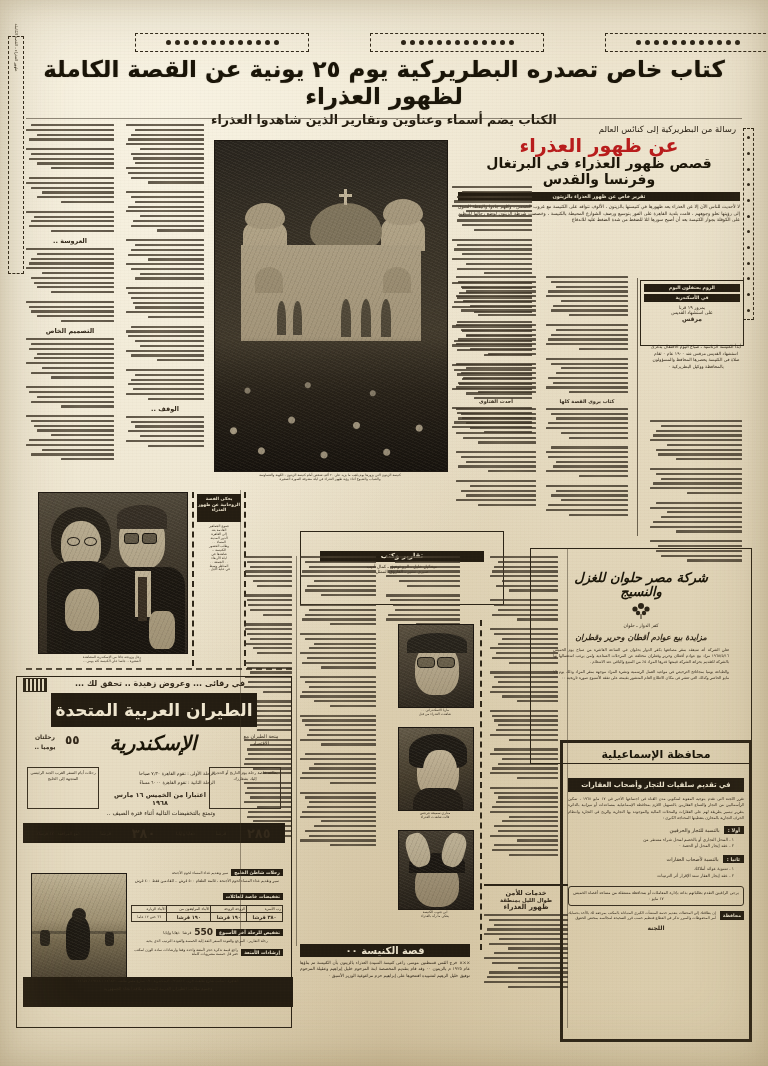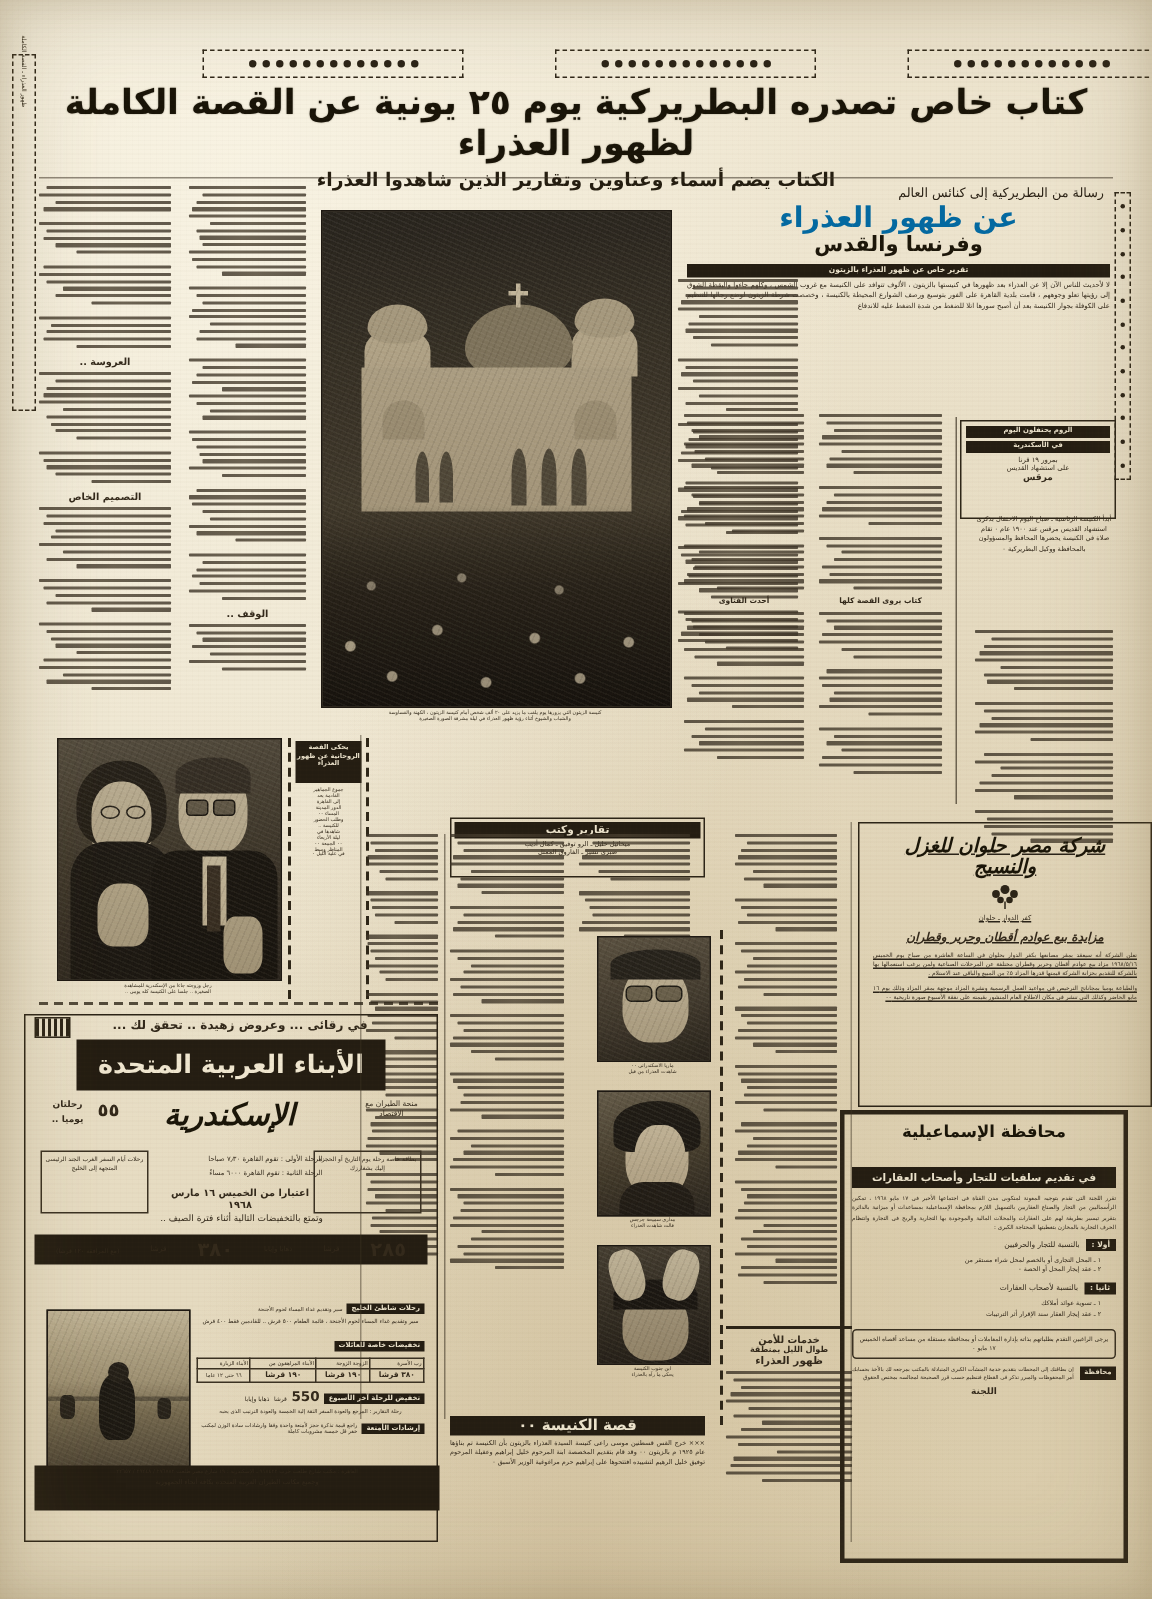--- a/index.html
+++ b/index.html
@@ -175,21 +175,22 @@
 
   <div class="masthead" style="top:56px;">
     <div class="mast-line1 ar" style="font-size:23px;line-height:1.18;padding:0 26px;font-weight:bold;">كتاب خاص تصدره البطريركية يوم ٢٥ يونية عن القصة الكاملة لظهور العذراء</div>
     <div class="mast-line2 ar" style="font-size:12.5px;line-height:1.3;padding:2px 60px 0;font-weight:bold;">الكتاب يضم أسماء وعناوين وتقارير الذين شاهدوا العذراء</div>
   </div>
 
   <div style="position:absolute;left:26px;right:26px;top:118px;height:1px;background:#3b3224;opacity:.55;"></div>
 
   <div style="position:absolute;right:28px;top:124px;width:282px;">
     <div class="ar" style="font-size:8.5px;text-align:right;color:#2b2216;padding-right:4px;">رسالة من البطريركية إلى كنائس العالم</div>
-    <div class="ar" style="font-size:19px;font-weight:bold;text-align:center;line-height:1.12;margin-top:1px;color:#0369a1;">عن ظهور العذراء</div>
+    <div class="ar" style="font-size:19px;font-weight:bold;text-align:center;line-height:1.12;margin-top:1px;color:#b91c1c;">عن ظهور العذراء</div>
+    <div class="ar" style="font-size:14px;font-weight:bold;text-align:center;line-height:1.14;color:#1c1609;">قصص ظهور العذراء في البرتغال</div>
     <div class="ar" style="font-size:14px;font-weight:bold;text-align:center;line-height:1.14;color:#1c1609;">وفرنسا والقدس</div>
 
     <div class="blackbar" style="margin-top:4px;height:9px;line-height:9px;font-size:5px;">تقرير خاص عن ظهور العذراء بالزيتون</div>
 
     <div class="ar" style="font-size:4.6px;line-height:1.45;margin-top:3px;text-align:justify;">لا لأحديث للناس الآن إلا عن العذراء بعد ظهورها في كنيستها بالزيتون ، الألوف تتوافد على الكنيسة مع غروب الشمس ، وكلهم جاءوا واليقظة الشوق إلى رؤيتها تعلو وجوههم ، قامت بلدية القاهرة على الفور بتوسيع ورصف الشوارع المحيطة بالكنيسة ، وخصصت شرطة الزيتون لوضع رجالها للتنظيم على الكوفلة بجوار الكنيسة بعد أن أصبح سورها اتلا للضغط من شدة الضغط عليه للاندفاع</div>
   </div>
 
   <div style="position:absolute;right:14px;top:128px;width:9px;height:190px;border:1.3px dashed #2e2618;">
     <div style="position:absolute;inset:1px;display:flex;flex-direction:column;align-items:center;justify-content:space-around;">
       <i style="width:3px;height:3px;border-radius:50%;background:#2a2216;display:block"></i>
@@ -615,21 +616,21 @@
       <div>وطلب الحضور</div>
       <div>للكنيسة ..</div>
       <div>شاهدها في</div>
       <div>ليلة الأربعاء</div>
       <div>٠٠ الجمعة ٠٠</div>
       <div>المناظر وسط</div>
       <div>في علية الليل ٠</div>
     </div>
   </div>
 
-  <div class="box" style="position:absolute;left:300px;top:545px;width:164px;height:34px;padding:2px;">
+  <div class="box" style="position:absolute;left:300px;top:531px;width:164px;height:34px;padding:19px;">
     <div class="blackbar" style="height:11px;line-height:11px;font-size:7px;">تقارير وكتب</div>
     <div class="ar" style="font-size:4.4px;text-align:center;margin-top:2px;">ميخائيل خليل ـ الرو توفيق ـ كمال أديب</div>
     <div class="ar" style="font-size:4.4px;text-align:center;">صبرى نشير ـ الفاروق الممثل</div>
   </div>
 
   <div style="position:absolute;left:300px;top:556px;width:76px;" class="ink">
     <div class="ln s1"></div>
       <div class="ln s2"></div>
       <div class="ln s3"></div>
       <div class="ln s4"></div>
@@ -912,21 +913,21 @@
     <div class="ar" style="font-size:4.3px;line-height:1.5;margin-top:3px;text-align:justify;">××× خرج القس قسطنين موسى راعى كنيسة السيدة العذراء بالزيتون بأن الكنيسة تم بناؤها عام ١٩٢٥ م بالزيتون ٠٠ وقد قام بتقديم المخصصة ابنة المرحوم خليل إبراهيم وعقيلة المرحوم توفيق خليل الرهيم لتشييده افتتحوها على إبراهيم حرم مراغوغية الوزير الأسبق ٠</div>
   </div>
 
   <div class="box" style="position:absolute;left:16px;top:676px;width:274px;height:350px;padding:0;">
 
     <div class="ar" style="position:absolute;right:46px;top:2px;font-size:8px;font-weight:bold;">في رقائى ... وعروض زهيدة .. تحقق لك ...</div>
     <div style="position:absolute;left:6px;top:1px;width:22px;height:12px;border:1.5px solid #2c2417;
                 background:repeating-linear-gradient(90deg,#2c2417 0 2px,transparent 2px 4px);"></div>
 
     <div class="adband" style="position:absolute;left:34px;top:16px;width:206px;height:34px;
-                display:flex;align-items:center;justify-content:center;font-size:17px;font-weight:bold;">الأبناء العربية المتحدة</div>
+                display:flex;align-items:center;justify-content:center;font-size:17px;font-weight:bold;">الطيران العربية المتحدة</div>
 
     <div class="ar handwrite" style="position:absolute;left:46px;top:54px;width:180px;text-align:center;
                 font-size:20px;font-weight:bold;color:#1a1508;">الإسكندرية</div>
 
     <div class="ar" style="position:absolute;right:8px;top:56px;width:44px;font-size:5px;text-align:center;line-height:1.3">منحة الطيران مع الاقتصاد</div>
     <div class="ar" style="position:absolute;left:48px;top:56px;font-size:12px;font-weight:bold;">٥٥</div>
     <div class="ar" style="position:absolute;left:8px;top:56px;width:40px;font-size:6px;text-align:center;font-weight:bold;">رحلتان</div>
     <div class="ar" style="position:absolute;left:8px;top:66px;width:40px;font-size:6px;text-align:center;font-weight:bold;">يوميا ..</div>
 
     <div class="ar" style="position:absolute;left:88px;top:94px;width:110px;font-size:4.6px;text-align:right;">الرحلة الأولى : تقوم القاهرة ٧٫٣٠ صباحا</div>
@@ -1003,21 +1004,21 @@
         <span class="ar" style="font-size:3.6px;flex:1;text-align:right">راجع قيمة تذكرة حجز لأمتعة واحدة وفقا وارشادات سادة الوزن لمكتب خفر قل خمسة مشروبات كاملة</span>
       </div>
     </div>
 
     <div class="adband" style="position:absolute;left:6px;bottom:20px;width:262px;height:26px;padding:2px 4px;">
       <div class="ar" style="font-size:3.7px;text-align:center;line-height:1.4;">القاهرة : مكتب شارع طلعت حرب ٩١٨٤٢٢ ـ الإسكندرية : ١٩ شارع مصر طلعت ٢٧٦٧٨٢ / ٢٩٢٤٨ / ٢٢٦٥٧</div>
       <div class="ar" style="font-size:4.4px;text-align:center;margin-top:2px;">وجميع مكاتب الطيران العربية المتحدة بكافة أنحاء الجمهورية</div>
     </div>
   </div>
 
-  <div class="box" style="position:absolute;right:0;top:548px;width:176px;height:170px;padding:9px;text-decoration:underline;">
+  <div class="box" style="position:absolute;right:16px;top:548px;width:176px;height:170px;padding:22px;">
     <div class="ar handwrite" style="font-size:13px;font-weight:bold;text-align:center;line-height:1.1;color:#1a1508;">شركة مصر حلوان للغزل والنسيج</div>
     <div style="text-align:center;margin:1px 0 2px;">
       <svg width="40" height="18" viewBox="0 0 40 18">
         <g fill="#2c2417">
           <circle cx="20" cy="5" r="3"></circle>
             <circle cx="14" cy="8" r="2.6"></circle>
             <circle cx="26" cy="8" r="2.6"></circle>
           <circle cx="17" cy="12" r="2.2"></circle>
             <circle cx="23" cy="12" r="2.2"></circle>
           <path d="M20 13 L20 18" stroke="#2c2417" stroke-width="1"></path>

